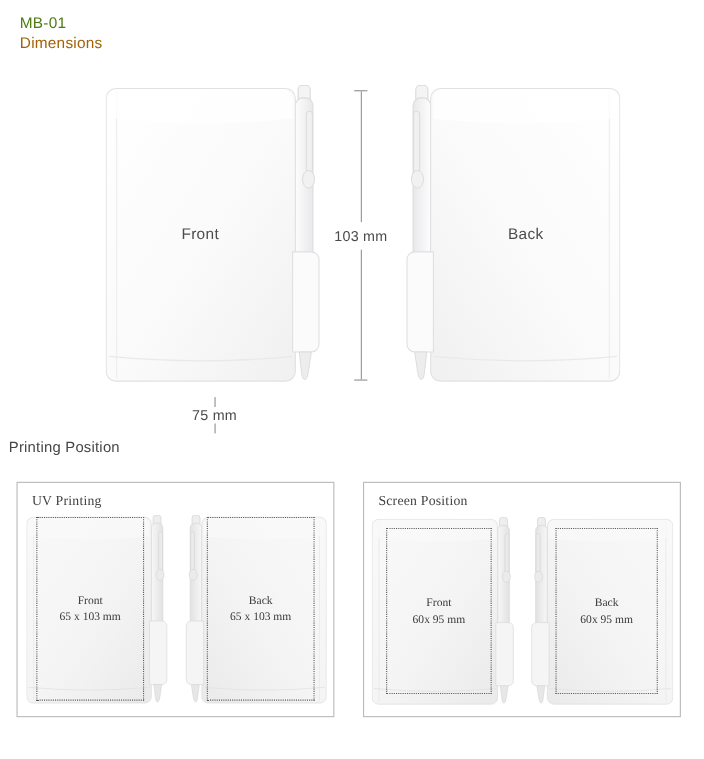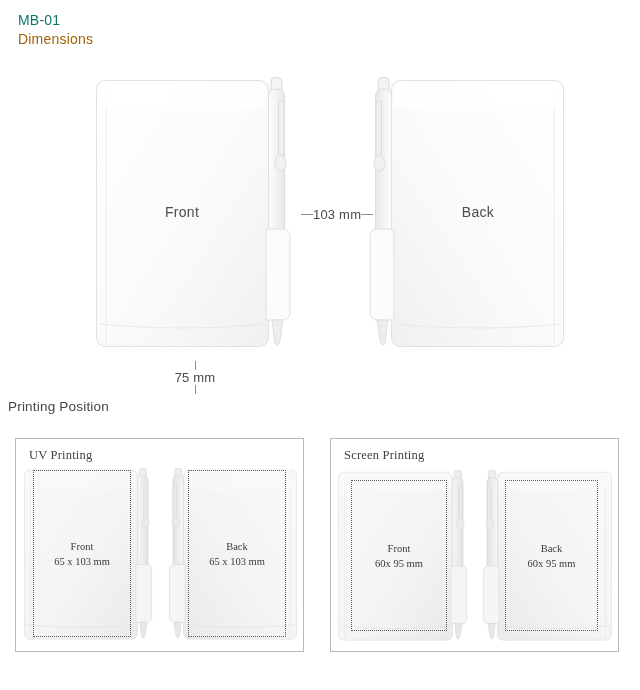--- a/index.html
+++ b/index.html
@@ -7,42 +7,42 @@
   .page {
     position:relative;
     width:640px; height:690px;
     background:#ffffff;
     font-family:"Liberation Sans", sans-serif;
     overflow:hidden;
   }
   
   .model-code {
     position:absolute; left:18px; top:11px;
-    font-size:14px; line-height:19px; color:#0f766e; letter-spacing:.2px;
+    font-size:14px; line-height:19px; color:#4d7c0f; letter-spacing:.2px;
   }
   .dims-title {
     position:absolute; left:18px; top:30px;
     font-size:14px; line-height:19px; color:#a16207; letter-spacing:.2px;
   }
   
   .product { position:absolute; width:196px; height:274px; }
   .product.front { left:96px;  top:77px; }
   .product.back  { left:368px; top:77px; }
   .product-label {
     position:absolute; top:127px;
     width:172px; text-align:center;
     font-size:14px; color:#4c4c4c; letter-spacing:.3px;
   }
   .product.front .product-label { left:0; }
   .product.back  .product-label { left:24px; }
   
   .dim-v {
     position:absolute; left:301px; top:82px;
     width:54px; height:264px;
-    display:flex; align-items:center;
+    display:flex; flex-direction:column; align-items:center;
   }
   .dim-v .tick-h { width:12px; height:1px; background:#8f8f8f; flex:0 0 auto; }
   .dim-v .seg-v  { width:1px; flex:1 1 auto; background:#939393; }
   .dim-v .dim-text { margin:5px 0; }
   .dim-h {
     position:absolute; left:100px; top:361px;
     width:190px; height:14px;
     display:flex; flex-direction:column; align-items:center;
   }
   .dim-h .tick-v { width:1px; height:9px; background:#8f8f8f; flex:0 0 auto; }
@@ -185,21 +185,21 @@
           </g>
       </svg>
       <div class="dotted">
         <div class="mini-label">Back</div>
         <div class="mini-size">65 x 103 mm</div>
       </div>
     </div>
   </div>
 
   <div class="print-box screen">
-    <div class="box-title">Screen Printing</div>
+    <div class="box-title">Screen Position</div>
 
     <div class="mini m-front">
       <svg width="130" height="173" viewBox="0 0 196 274" preserveAspectRatio="none">
         <use href="#notepad-shape"></use>
       </svg>
       <div class="dotted">
         <div class="mini-label">Front</div>
         <div class="mini-size">60x 95 mm</div>
       </div>
     </div>

